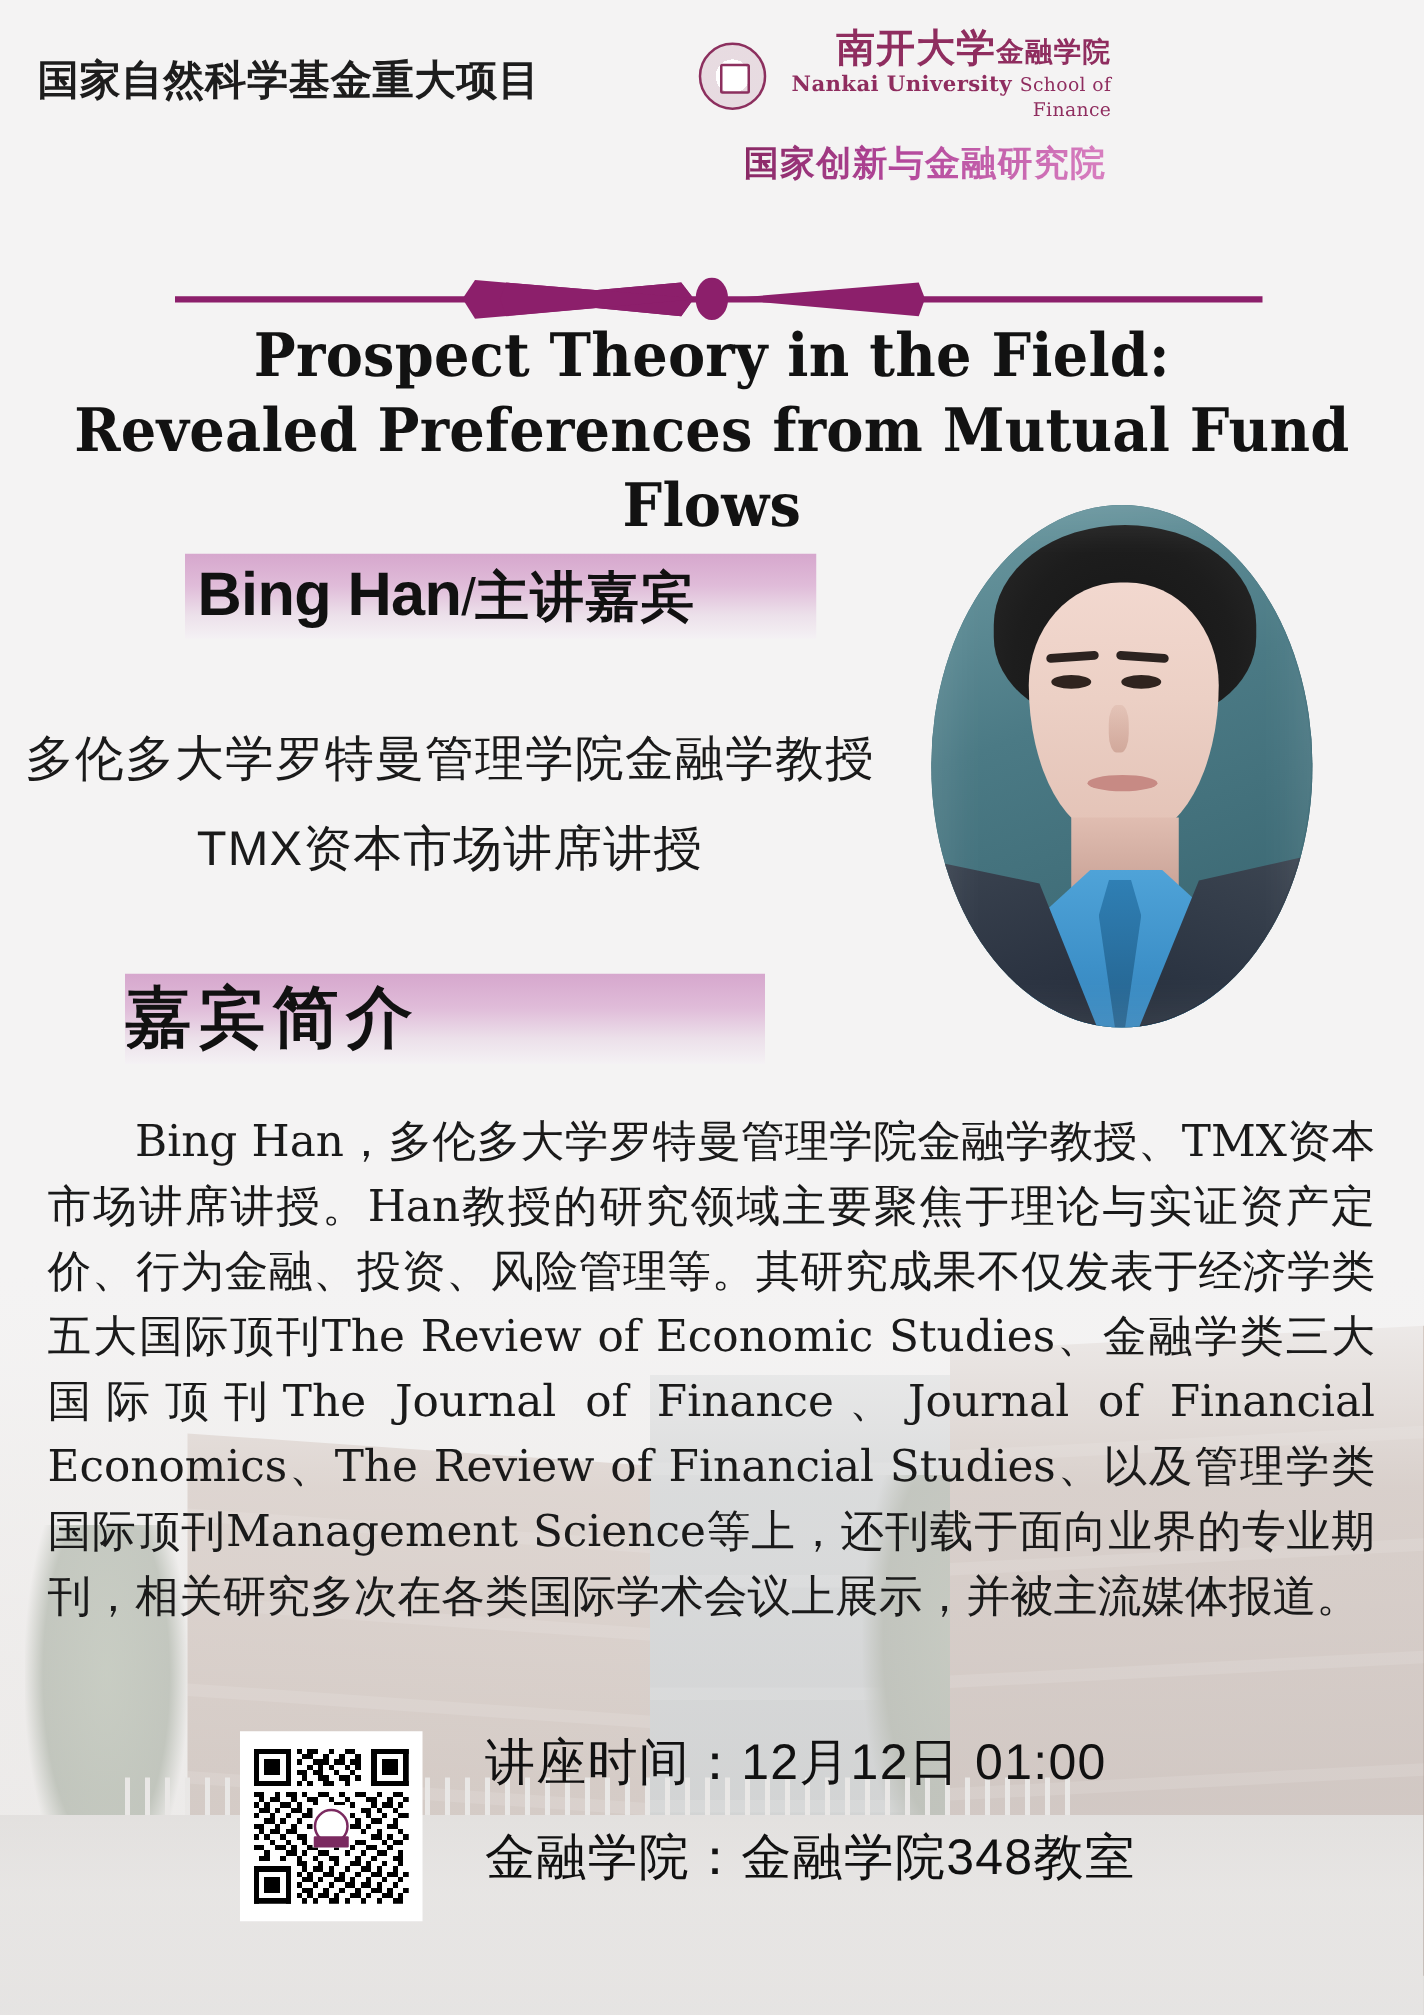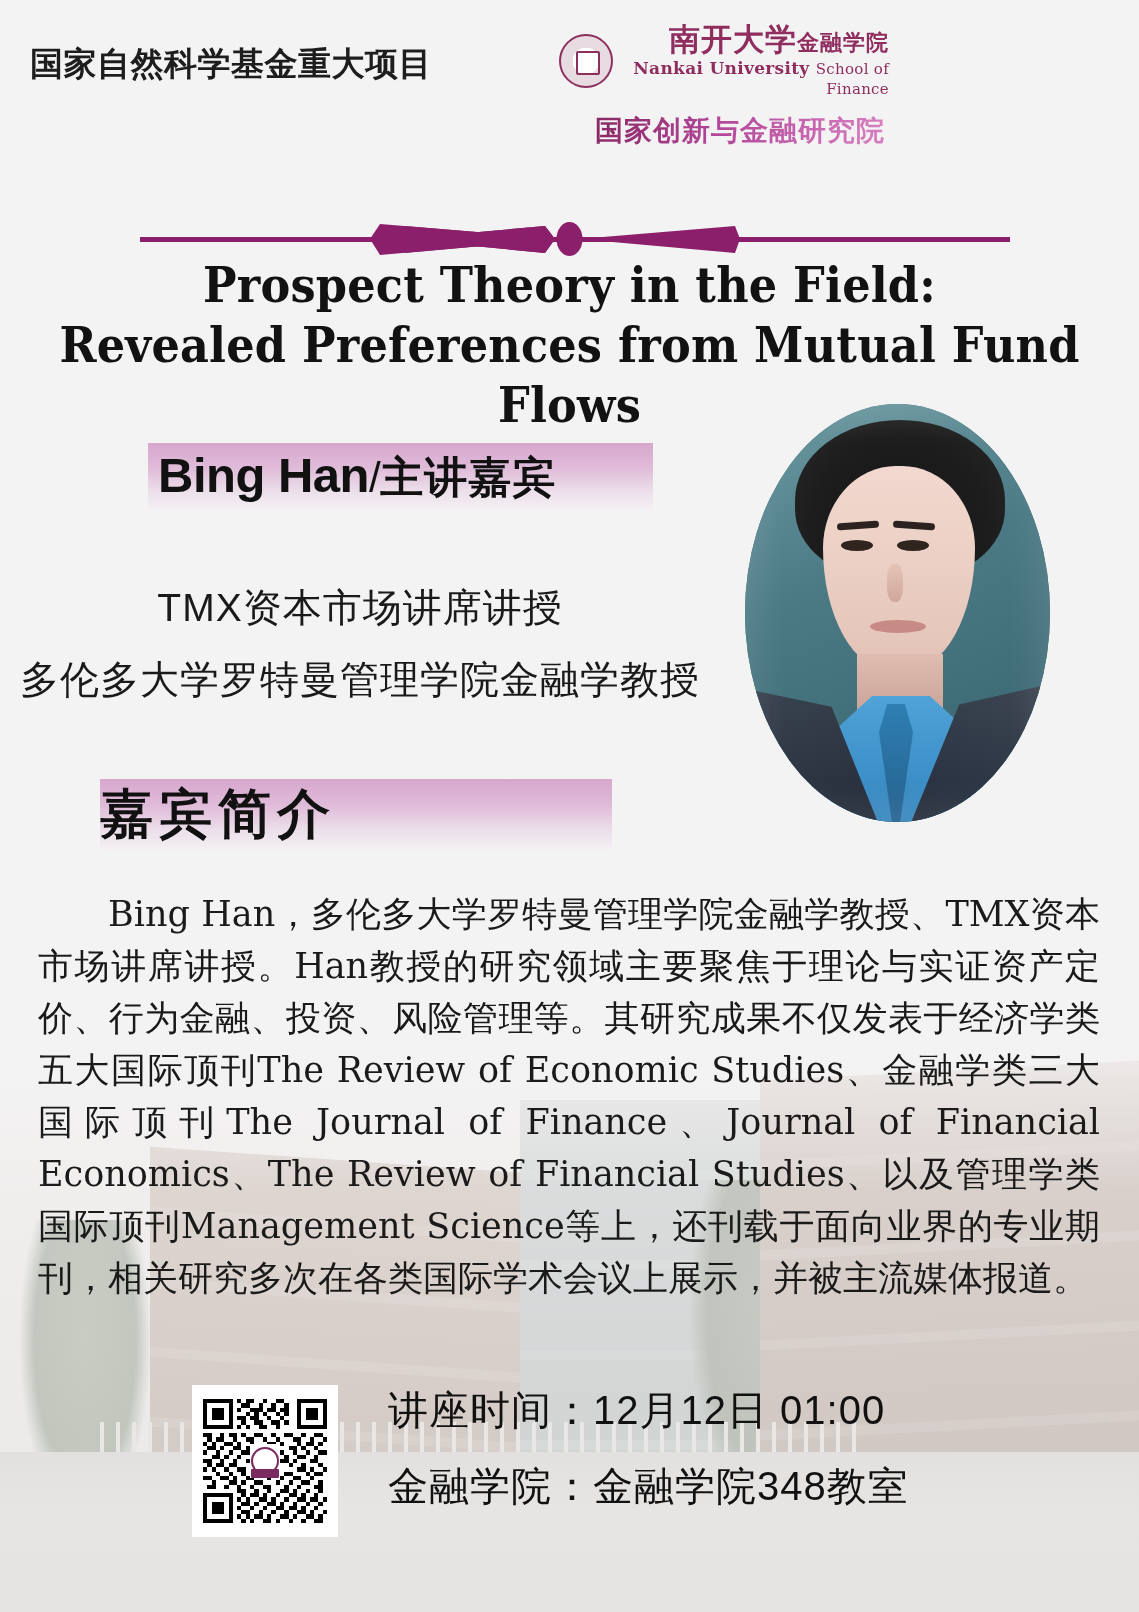--- a/index.html
+++ b/index.html
@@ -327,22 +327,22 @@
     <div class="lapelL"></div>
     <div class="lapelR"></div>
     <div class="softfocus"></div>
   </div>
 
   <div class="badge badge-name">
     <div class="txt"><span>Bing Han</span><span class="slash">/</span><span class="cn">主讲嘉宾</span></div>
   </div>
 
   <div class="role-lines">
+    <div class="role-line">多伦多大学罗特曼管理学院金融学教授</div>
     <div class="role-line">TMX资本市场讲席讲授</div>
-    <div class="role-line">多伦多大学罗特曼管理学院金融学教授</div>
   </div>
 
   <div class="badge badge-intro">
     <div class="txt">嘉宾简介</div>
   </div>
 
   <div class="bio">Bing Han，多伦多大学罗特曼管理学院金融学教授、TMX资本市场讲席讲授。Han教授的研究领域主要聚焦于理论与实证资产定价、行为金融、投资、风险管理等。其研究成果不仅发表于经济学类五大国际顶刊The Review of Economic Studies、金融学类三大国际顶刊The Journal of Finance、Journal of Financial Economics、The Review of Financial Studies、以及管理学类国际顶刊Management Science等上，还刊载于面向业界的专业期刊，相关研究多次在各类国际学术会议上展示，并被主流媒体报道。</div>
 
   <div class="qr">
     <div class="code">

